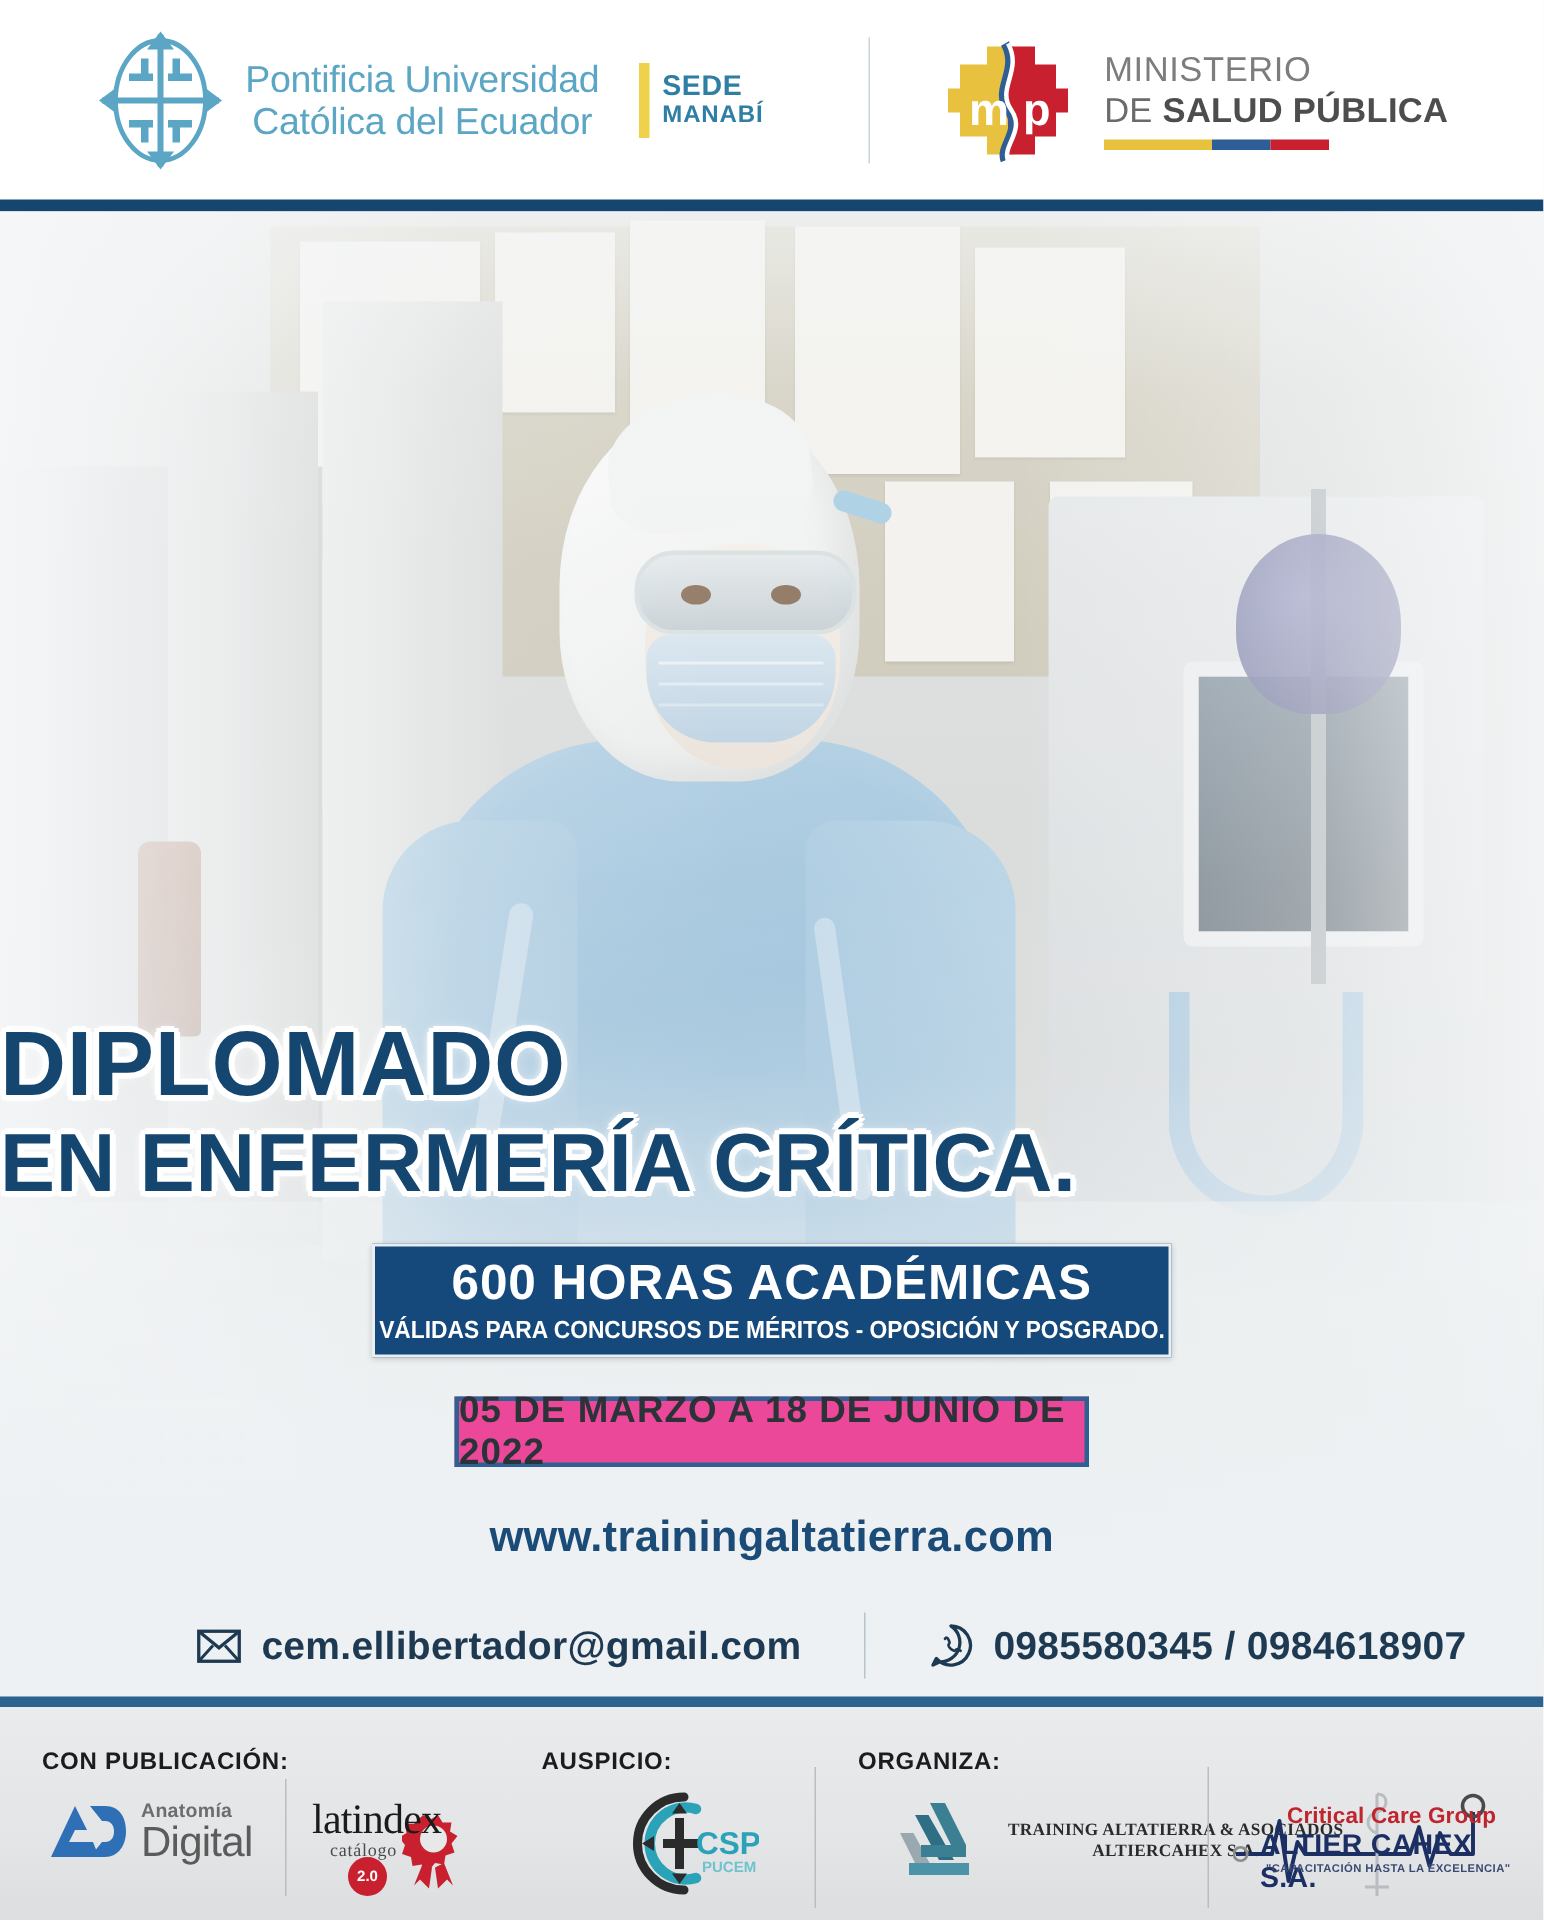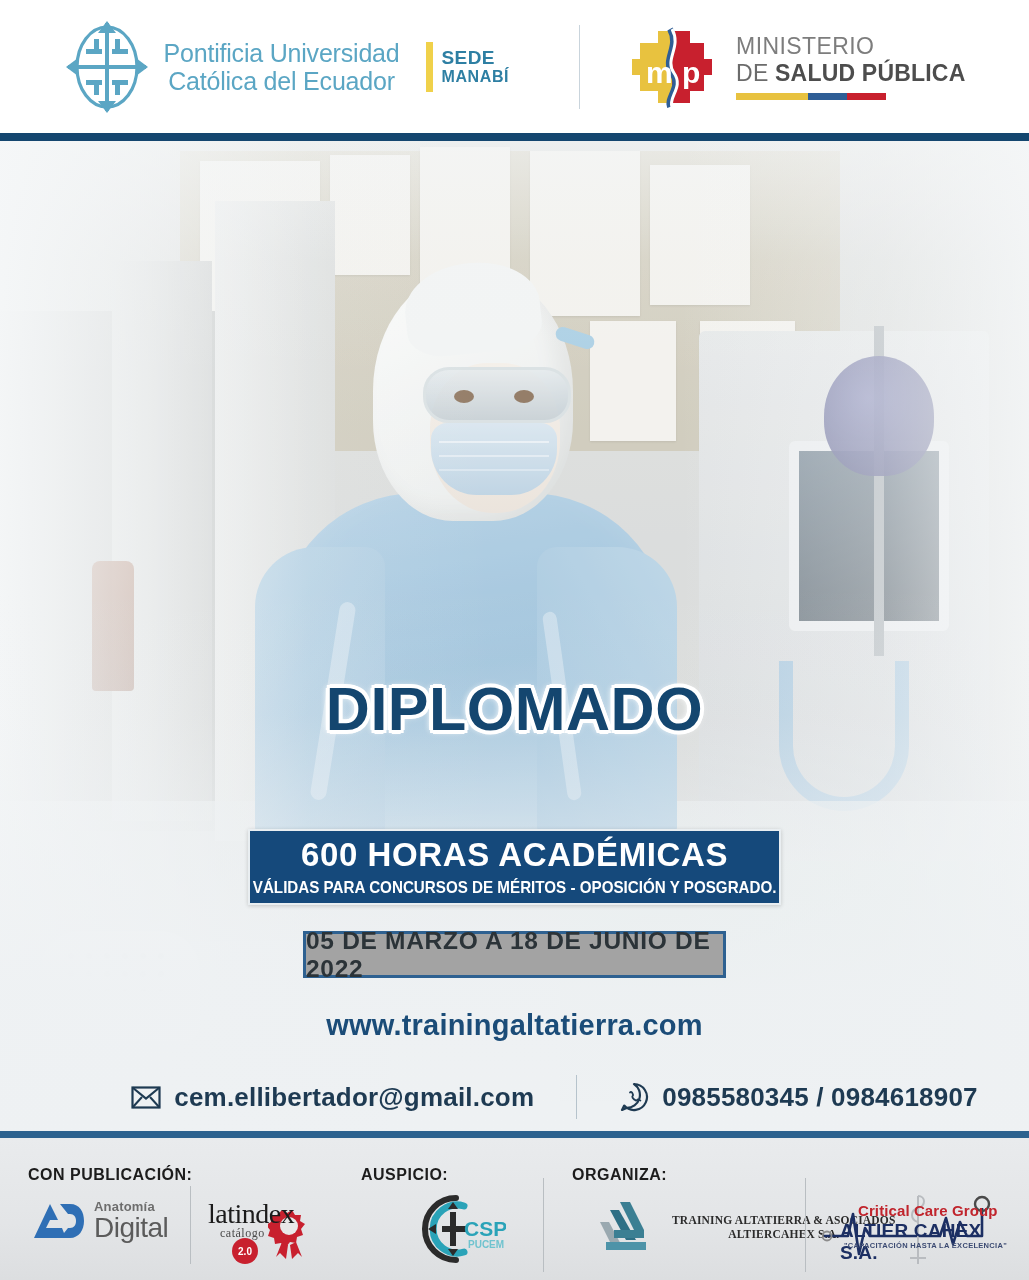--- a/index.html
+++ b/index.html
@@ -128,21 +128,21 @@
   .wash-bottom { position:absolute; inset:0;
     background:linear-gradient(0deg,rgba(238,241,243,.99) 0%, rgba(238,241,243,.92) 14%, rgba(238,241,243,.55) 28%, rgba(238,241,243,.10) 42%, rgba(238,241,243,0) 55%); }
   .wash-top { position:absolute; inset:0;
     background:linear-gradient(180deg,rgba(244,246,247,.62) 0%, rgba(244,246,247,.10) 12%, rgba(244,246,247,0) 24%); }
   .wash-flat { position:absolute; inset:0; background:rgba(247,248,249,.30); }
 
   
   .content { position:absolute; left:0; top:141px; width:1029px; height:990px; }
 
   .title {
-    position:absolute; left:0; top:538px; width:1029px; text-align:center;
+    position:absolute; left:0; top:538px; width:1029px; 
     color:#14466f;
     font-weight:bold; letter-spacing:.5px; line-height:1.0;
     text-shadow:
       -3px -3px 0 #fff, 3px -3px 0 #fff, -3px 3px 0 #fff, 3px 3px 0 #fff,
       -4px 0 0 #fff, 4px 0 0 #fff, 0 -4px 0 #fff, 0 4px 0 #fff,
       -3px 0 6px rgba(255,255,255,.9), 0 0 10px rgba(255,255,255,.8);
   }
   .title-l1 { font-size:61px; display:block; }
   .title-l2 { font-size:55px; display:block; margin-top:8px; }
 
@@ -151,21 +151,21 @@
     background:#15497b; border:2px solid #e9eef1;
     display:flex; flex-direction:column; align-items:center; justify-content:center;
     box-shadow:0 1px 4px rgba(0,0,0,.18);
   }
   .hours-main { color:#ffffff; font-size:33px; font-weight:bold; letter-spacing:.6px; line-height:1; }
   .hours-sub  { color:#ffffff; font-size:16.5px; font-weight:bold; letter-spacing:0px; line-height:1;
                 margin-top:8px; transform:scaleX(.92); transform-origin:center; white-space:nowrap; }
 
   .date-box {
     position:absolute; left:303px; top:790px; width:423px; height:47px;
-    background:#a3a3a3; border:3px solid #2e6191;
+    background:#ec4899; border:3px solid #2e6191;
     display:flex; align-items:center; justify-content:center;
   }
   .date-text { color:#2b3338; font-size:24.5px; font-weight:bold; letter-spacing:.7px; }
 
   .website {
     position:absolute; left:0; top:868px; width:1029px; text-align:center;
     color:#1b4c78; font-size:29px; font-weight:bold; letter-spacing:.2px;
   }
 
   .contact-row {
@@ -342,20 +342,21 @@
       <div class="wash-left"></div>
       <div class="wash-right"></div>
       <div class="wash-bottom"></div>
     </div>
   </div>
 
   <div class="content">
 
     <div class="title">
       <span class="title-l1">DIPLOMADO</span>
+      <span class="title-l2">EN ENFERMERÍA CRÍTICA.</span>
     </div>
 
     <div class="hours-banner">
       <div class="hours-main">600 HORAS ACADÉMICAS</div>
       <div class="hours-sub">VÁLIDAS PARA CONCURSOS DE MÉRITOS - OPOSICIÓN Y POSGRADO.</div>
     </div>
 
     <div class="date-box">
       <div class="date-text">05 DE MARZO A 18 DE JUNIO DE 2022</div>
     </div>

